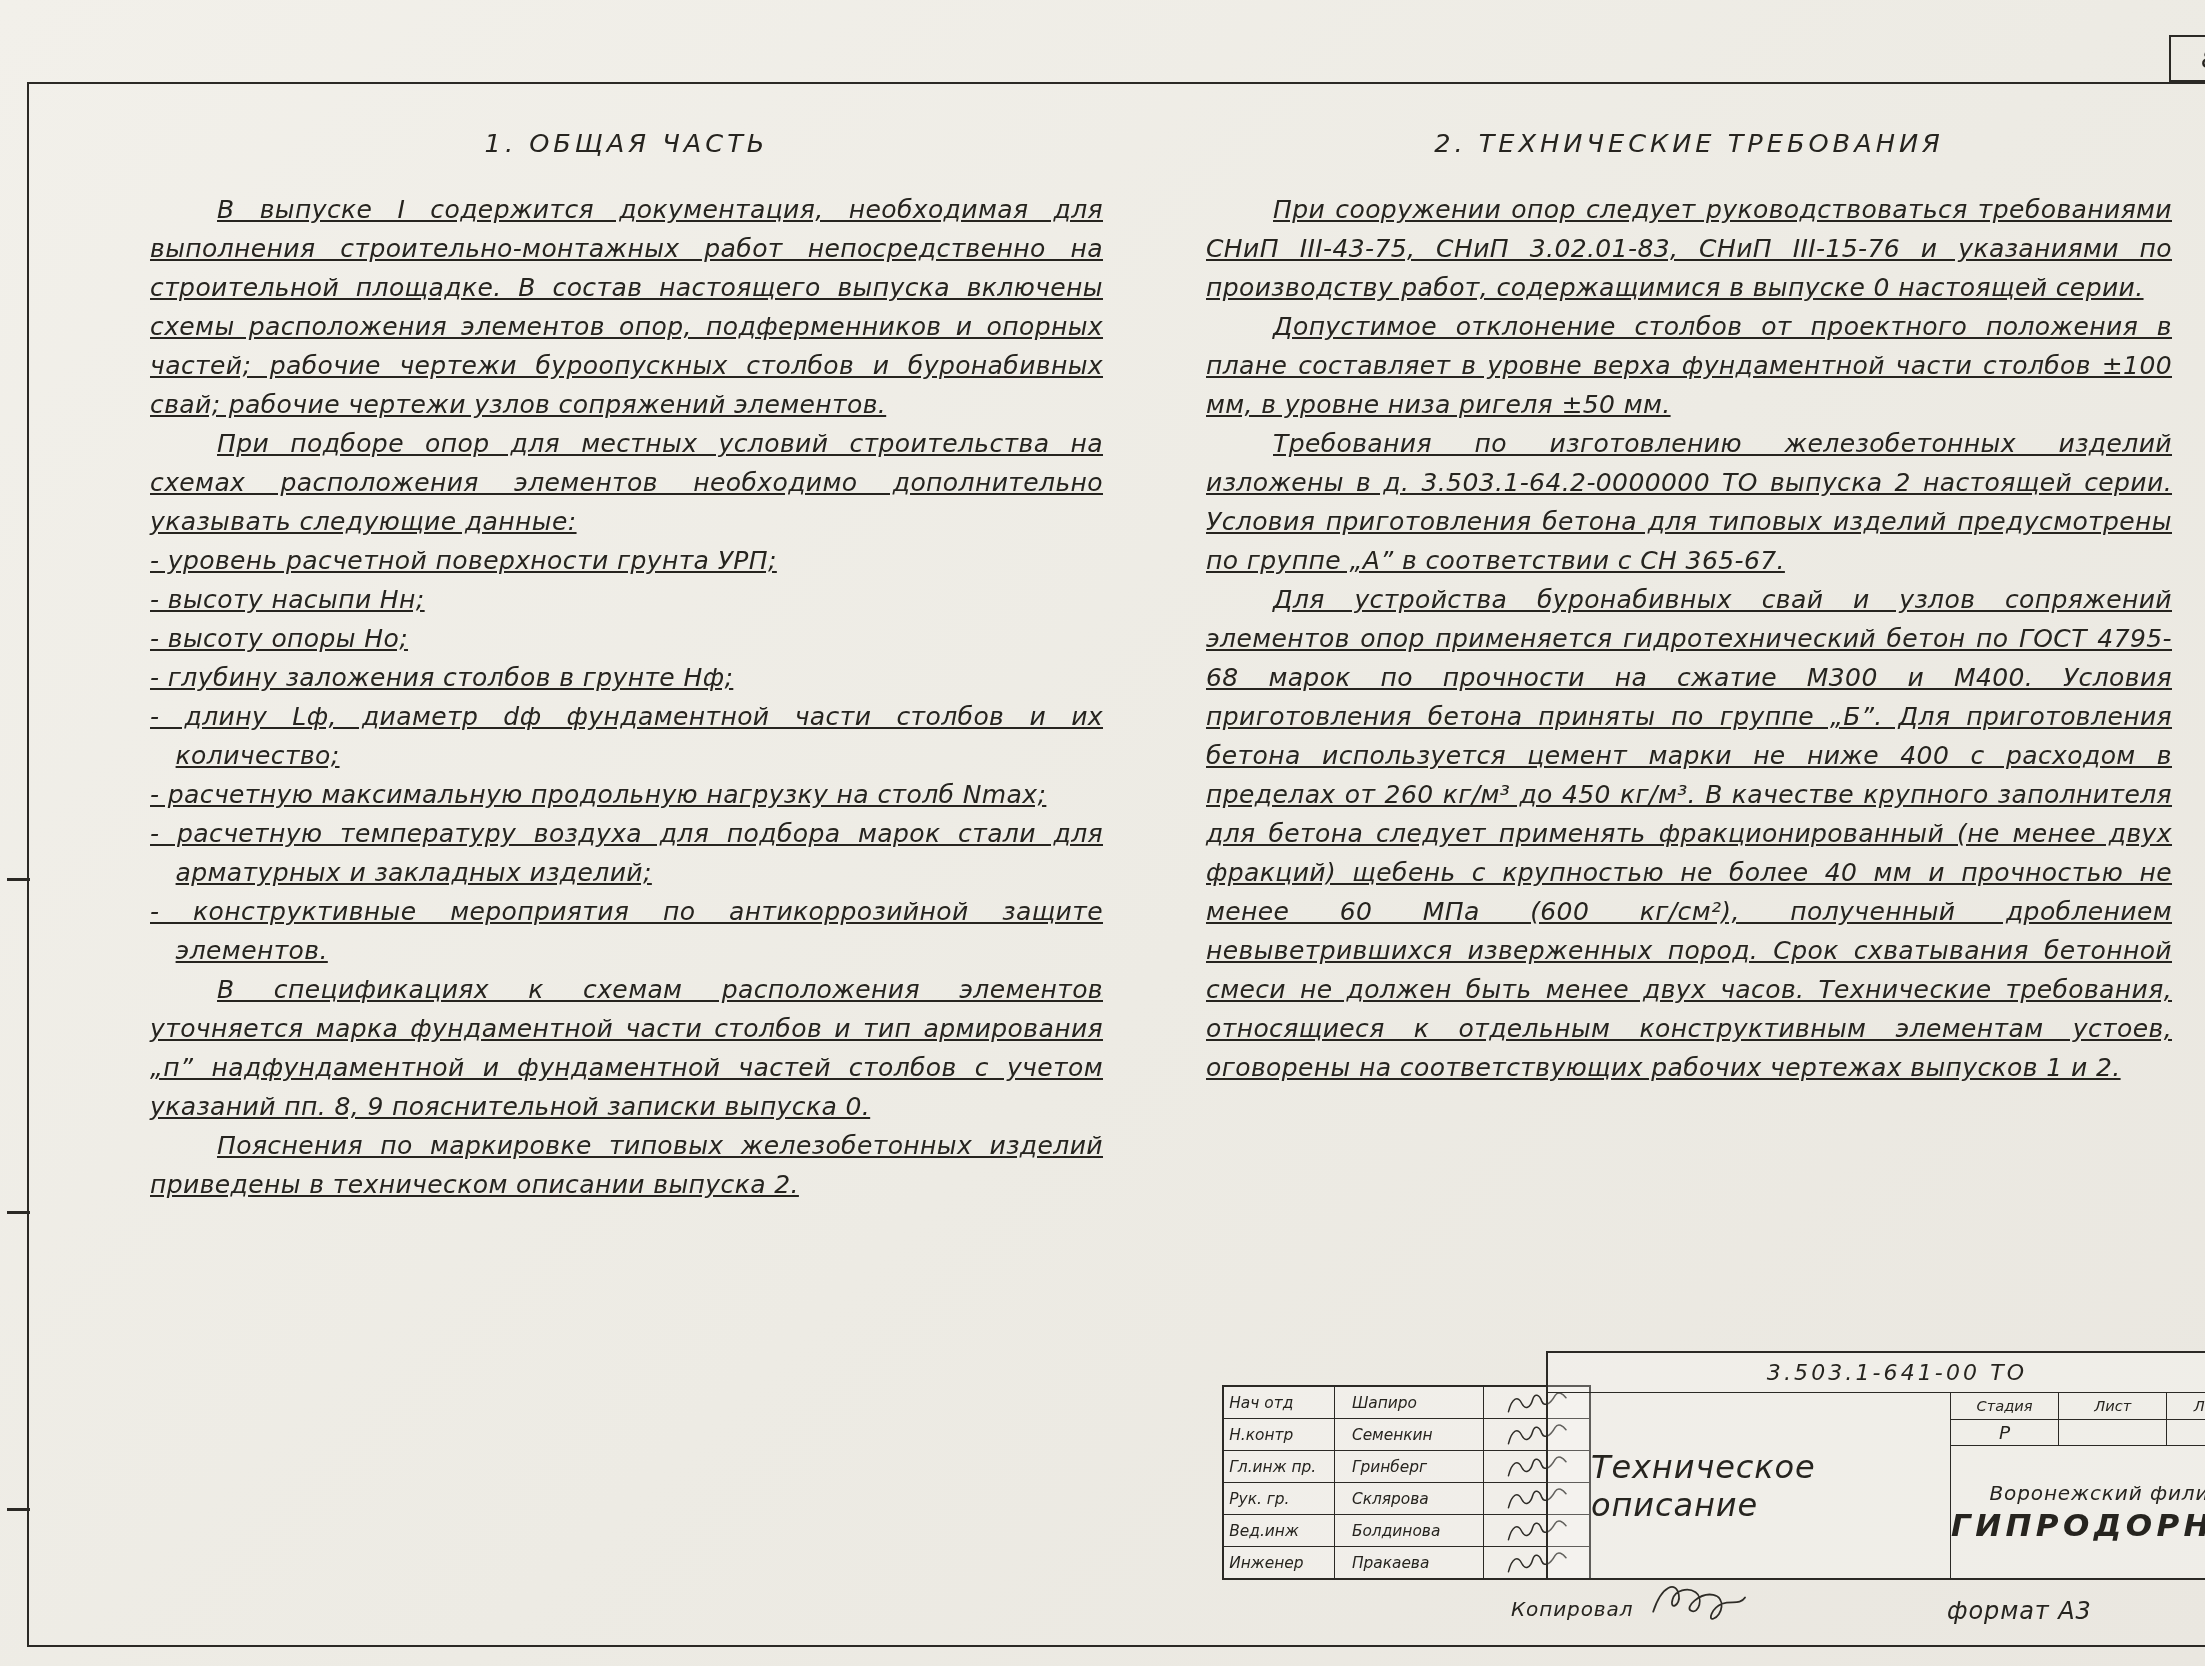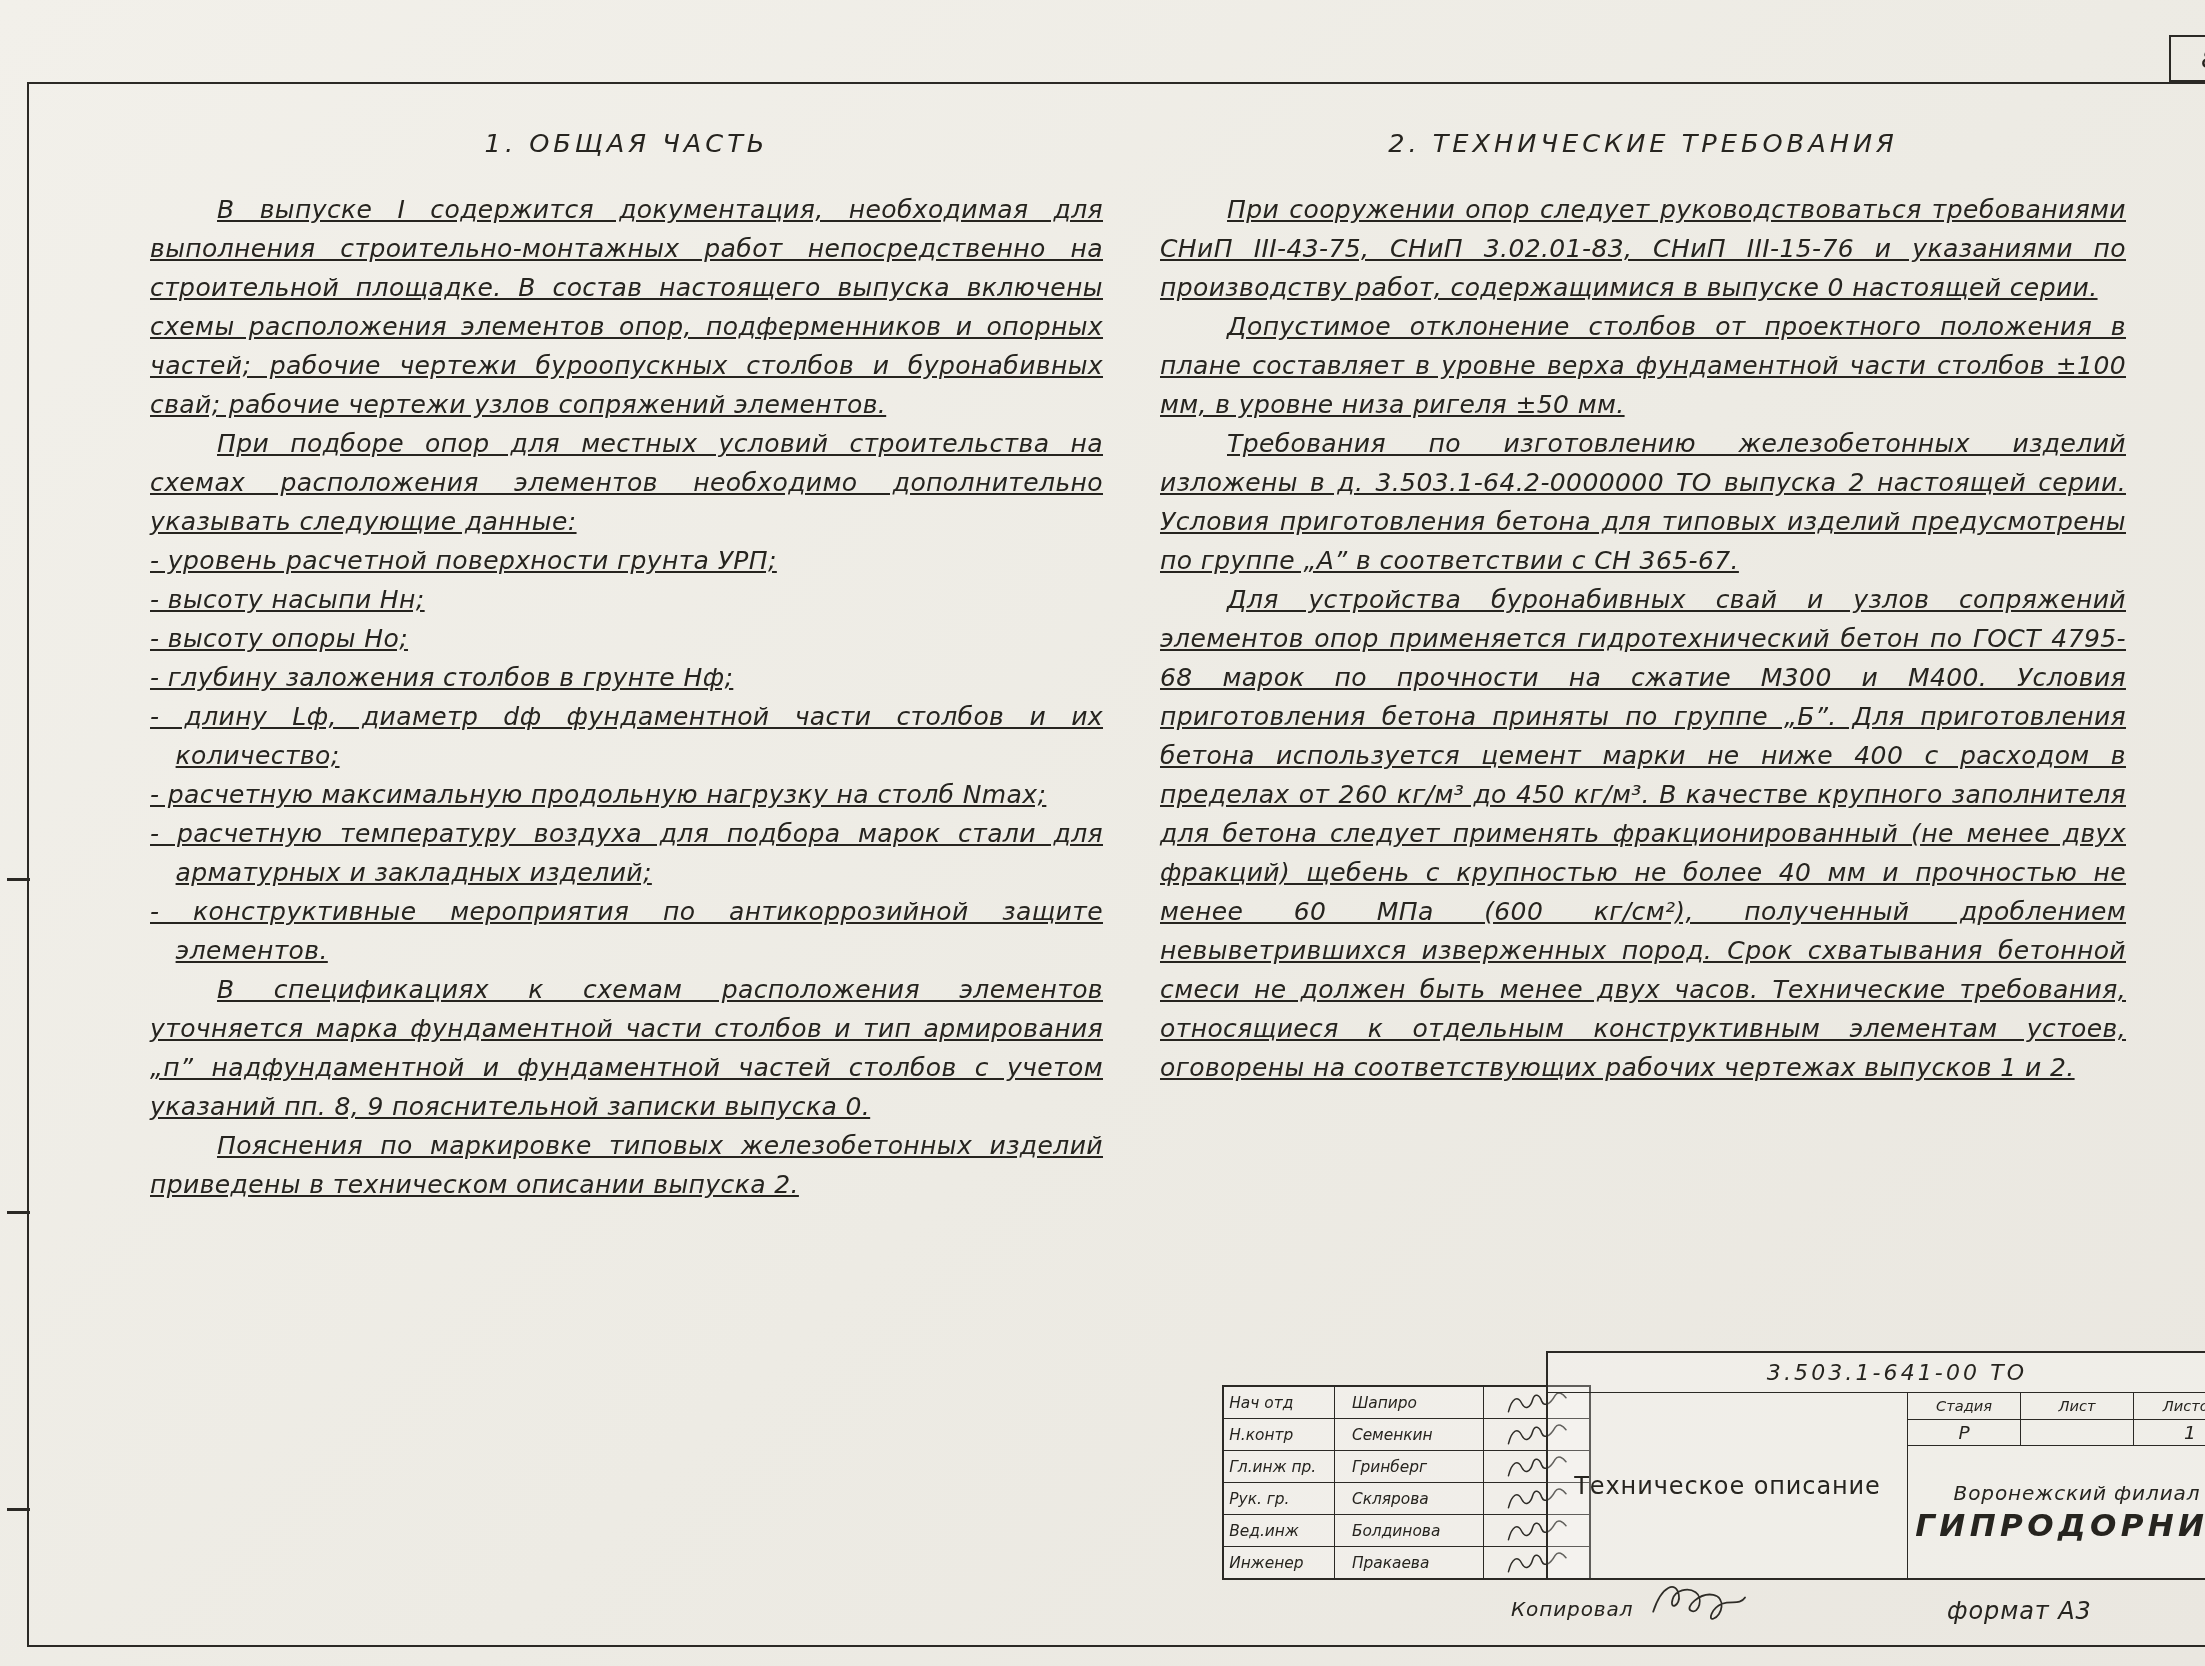--- a/index.html
+++ b/index.html
@@ -24,21 +24,21 @@
   .tick{position:absolute;left:7px;width:23px;height:2.6px;background:#2b2925;}
   .tick.t1{top:878px;}.tick.t2{top:1211px;}.tick.t3{top:1508px;}
 
   
   .col{
     position:absolute;top:124px;
     font-style:italic;font-size:25px;line-height:39px;
     text-align:justify;letter-spacing:0.4px;
   }
   .col.left{left:150px;width:953px;}
-  .col.right{left:1160px;width:966px;}
+  .col.right{left:1206px;width:966px;}
   .col-heading{
     text-align:center;font-size:25.6px;letter-spacing:4px;
     margin:0 0 27px 0;font-style:italic;white-space:nowrap;
   }
   .block{margin:0;text-decoration:underline;}
   .block.para{text-indent:67px;}
   .block.item{padding-left:25.6px;text-indent:-25.6px;}
 
   
   .stamp-left{
@@ -64,21 +64,21 @@
   }
   .docnum-row{
     height:39px;flex:none;border-bottom:1.8px solid #2b2925;
     display:flex;align-items:center;justify-content:center;
     font-style:italic;font-size:22px;letter-spacing:3.1px;white-space:nowrap;
   }
   .stamp-lower{flex:1;display:flex;min-height:0;}
   .title-cell{
     width:359px;flex:none;border-right:1.8px solid #2b2925;
     display:flex;align-items:center;justify-content:center;
-    font-size:24px;letter-spacing:0.9px;
+    font-style:italic;font-size:32px;letter-spacing:0.9px;padding-left:43px;
   }
   .stamp-right-cells{flex:1;display:flex;flex-direction:column;min-height:0;}
   .stage-row{display:flex;height:25.6px;flex:none;border-bottom:1.3px solid #2b2925;}
   .stage-cell{
     flex:1;border-right:1.3px solid #2b2925;
     display:flex;align-items:center;justify-content:center;
     font-style:italic;white-space:nowrap;
   }
   .stage-cell:last-child{border-right:none;}
   .stage-row.heads .stage-cell{font-size:14.6px;}

